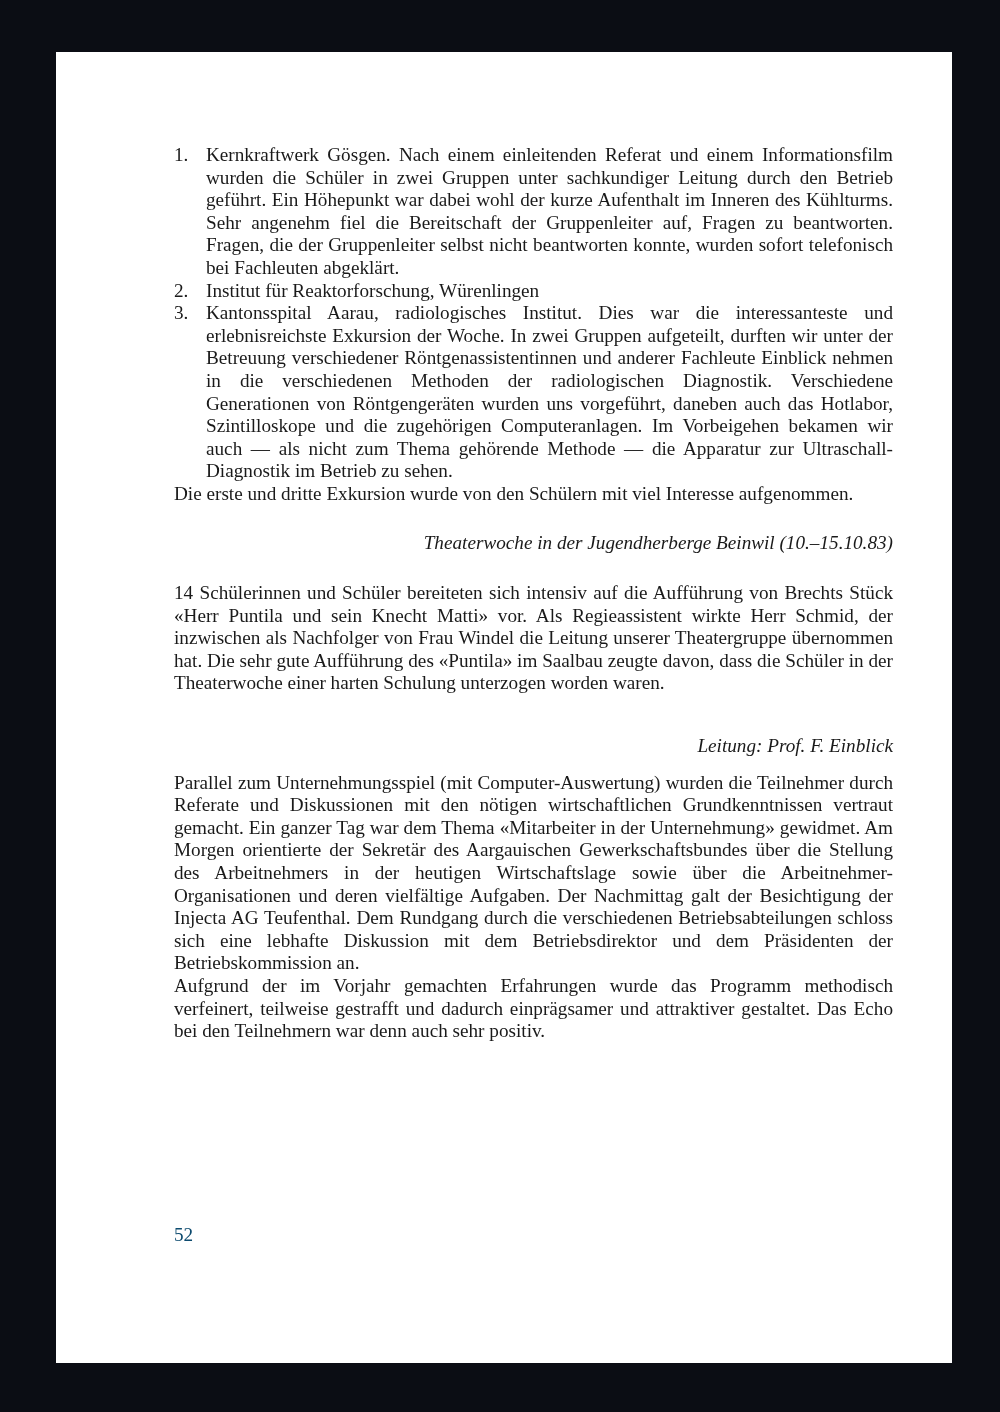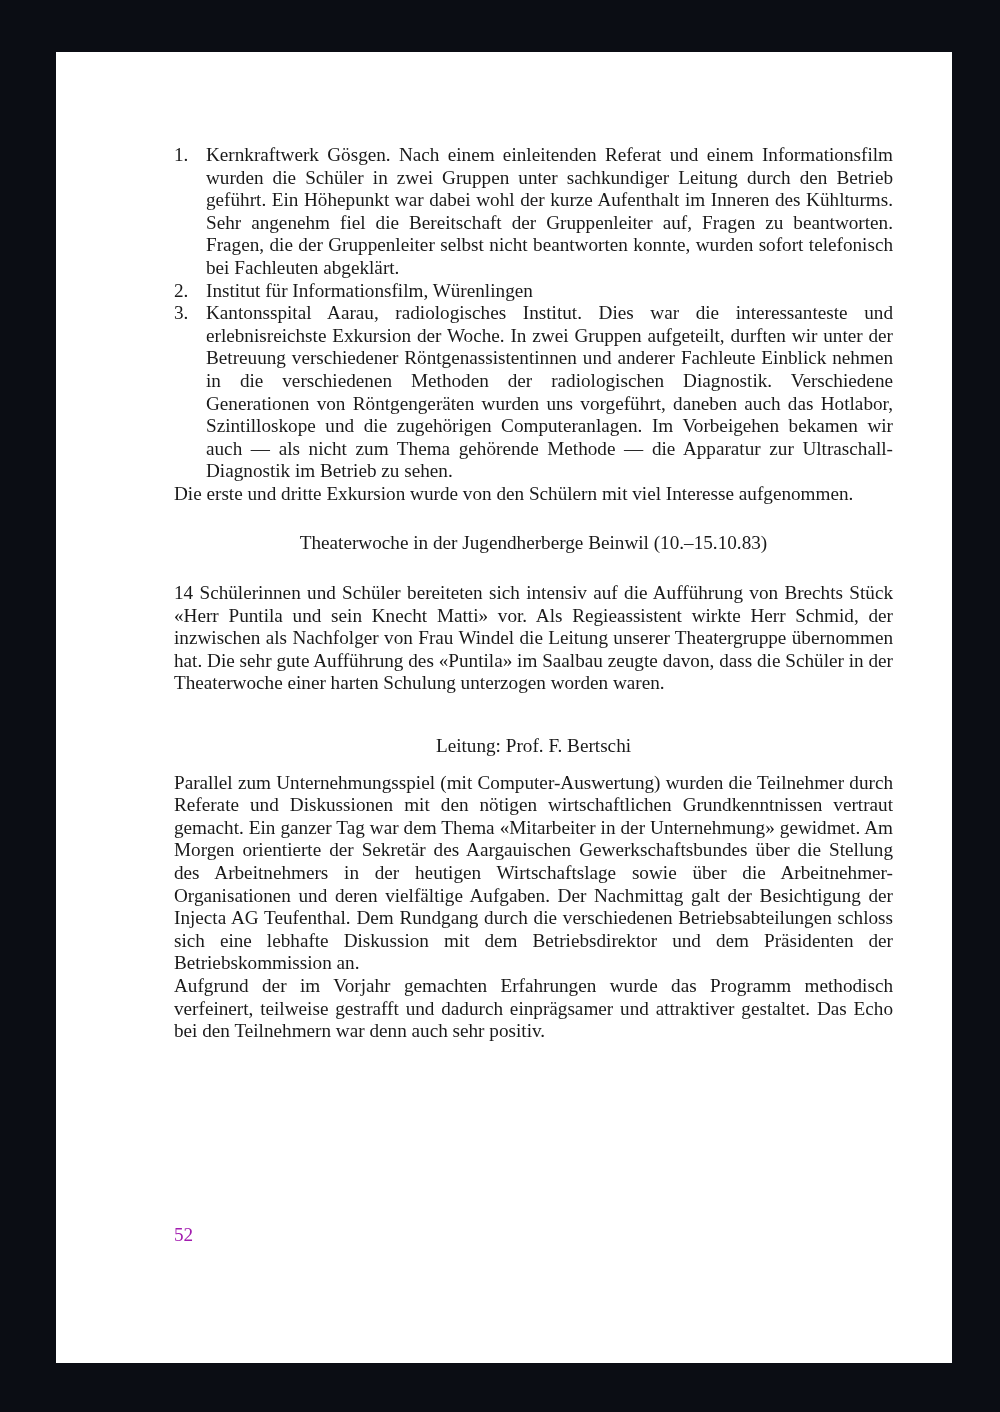--- a/index.html
+++ b/index.html
@@ -28,63 +28,64 @@
       position: relative;
       padding-left: 32px;
       text-align: justify;
       margin: 0;
     }
     .list .num {
       position: absolute; left: 0; top: 0;
     }
     p { margin: 0; text-align: justify; }
     .heading {
+      font-style: italic;
       margin-top: 0;
-      text-align: center;
+      text-align: right;
     }
     .gap-lg { height: 26px; }
     .gap-sm { height: 14px; }
     .pagenum {
       position: absolute;
       left: 118px; top: 1172px;
       font-family: "Liberation Serif", "DejaVu Serif", serif;
       font-size: 19.2px;
-      color: #a21caf;
+      color: #0c4a6e;
     }
   </style>
 </head>
 <body>
 
 <div class="page">
   <div class="content">
 
     <ol class="list">
       <li>
         <span class="num">1.</span>
         <span>Kernkraftwerk Gösgen. Nach einem einleitenden Referat und einem Informationsfilm wurden die Schüler in zwei Gruppen unter sachkundiger Leitung durch den Betrieb geführt. Ein Höhepunkt war dabei wohl der kurze Aufenthalt im Inneren des Kühlturms. Sehr angenehm fiel die Bereitschaft der Gruppenleiter auf, Fragen zu beantworten. Fragen, die der Gruppenleiter selbst nicht beantworten konnte, wurden sofort telefonisch bei Fachleuten abgeklärt.</span>
       </li>
       <li>
         <span class="num">2.</span>
-        <span>Institut für Informationsfilm, Würenlingen</span>
+        <span>Institut für Reaktorforschung, Würenlingen</span>
       </li>
       <li>
         <span class="num">3.</span>
         <span>Kantonsspital Aarau, radiologisches Institut. Dies war die interessanteste und erlebnisreichste Exkursion der Woche. In zwei Gruppen aufgeteilt, durften wir unter der Betreuung verschiedener Röntgenassistentinnen und anderer Fachleute Einblick nehmen in die verschiedenen Methoden der radiologischen Diagnostik. Verschiedene Generationen von Röntgengeräten wurden uns vorgeführt, daneben auch das Hotlabor, Szintilloskope und die zugehörigen Computeranlagen. Im Vorbeigehen bekamen wir auch — als nicht zum Thema gehörende Methode — die Apparatur zur Ultraschall-Diagnostik im Betrieb zu sehen.</span>
       </li>
     </ol>
     <p>Die erste und dritte Exkursion wurde von den Schülern mit viel Interesse aufgenommen.</p>
 
     <div class="gap-lg"></div>
     <p class="heading">Theaterwoche in der Jugendherberge Beinwil (10.–15.10.83)</p>
     <div class="gap-sm"></div>
     <div class="gap-sm"></div>
     <p>14 Schülerinnen und Schüler bereiteten sich intensiv auf die Aufführung von Brechts Stück «Herr Puntila und sein Knecht Matti» vor. Als Regieassistent wirkte Herr Schmid, der inzwischen als Nachfolger von Frau Windel die Leitung unserer Theatergruppe übernommen hat. Die sehr gute Aufführung des «Puntila» im Saalbau zeugte davon, dass die Schüler in der Theaterwoche einer harten Schulung unterzogen worden waren.</p>
 
     <div class="gap-lg"></div>
     <div class="gap-sm"></div>
-    <p class="heading">Leitung: Prof. F. Bertschi</p>
+    <p class="heading">Leitung: Prof. F. Einblick</p>
     <div class="gap-sm"></div>
     <p>Parallel zum Unternehmungsspiel (mit Computer-Auswertung) wurden die Teilnehmer durch Referate und Diskussionen mit den nötigen wirtschaftlichen Grundkenntnissen vertraut gemacht. Ein ganzer Tag war dem Thema «Mitarbeiter in der Unternehmung» gewidmet. Am Morgen orientierte der Sekretär des Aargauischen Gewerkschaftsbundes über die Stellung des Arbeitnehmers in der heutigen Wirtschaftslage sowie über die Arbeitnehmer-Organisationen und deren vielfältige Aufgaben. Der Nachmittag galt der Besichtigung der Injecta AG Teufenthal. Dem Rundgang durch die verschiedenen Betriebsabteilungen schloss sich eine lebhafte Diskussion mit dem Betriebsdirektor und dem Präsidenten der Betriebskommission an.</p>
     <p>Aufgrund der im Vorjahr gemachten Erfahrungen wurde das Programm methodisch verfeinert, teilweise gestrafft und dadurch einprägsamer und attraktiver gestaltet. Das Echo bei den Teilnehmern war denn auch sehr positiv.</p>
   </div>
 
   <div class="pagenum">52</div>
 </div>
 
 </body></html>

